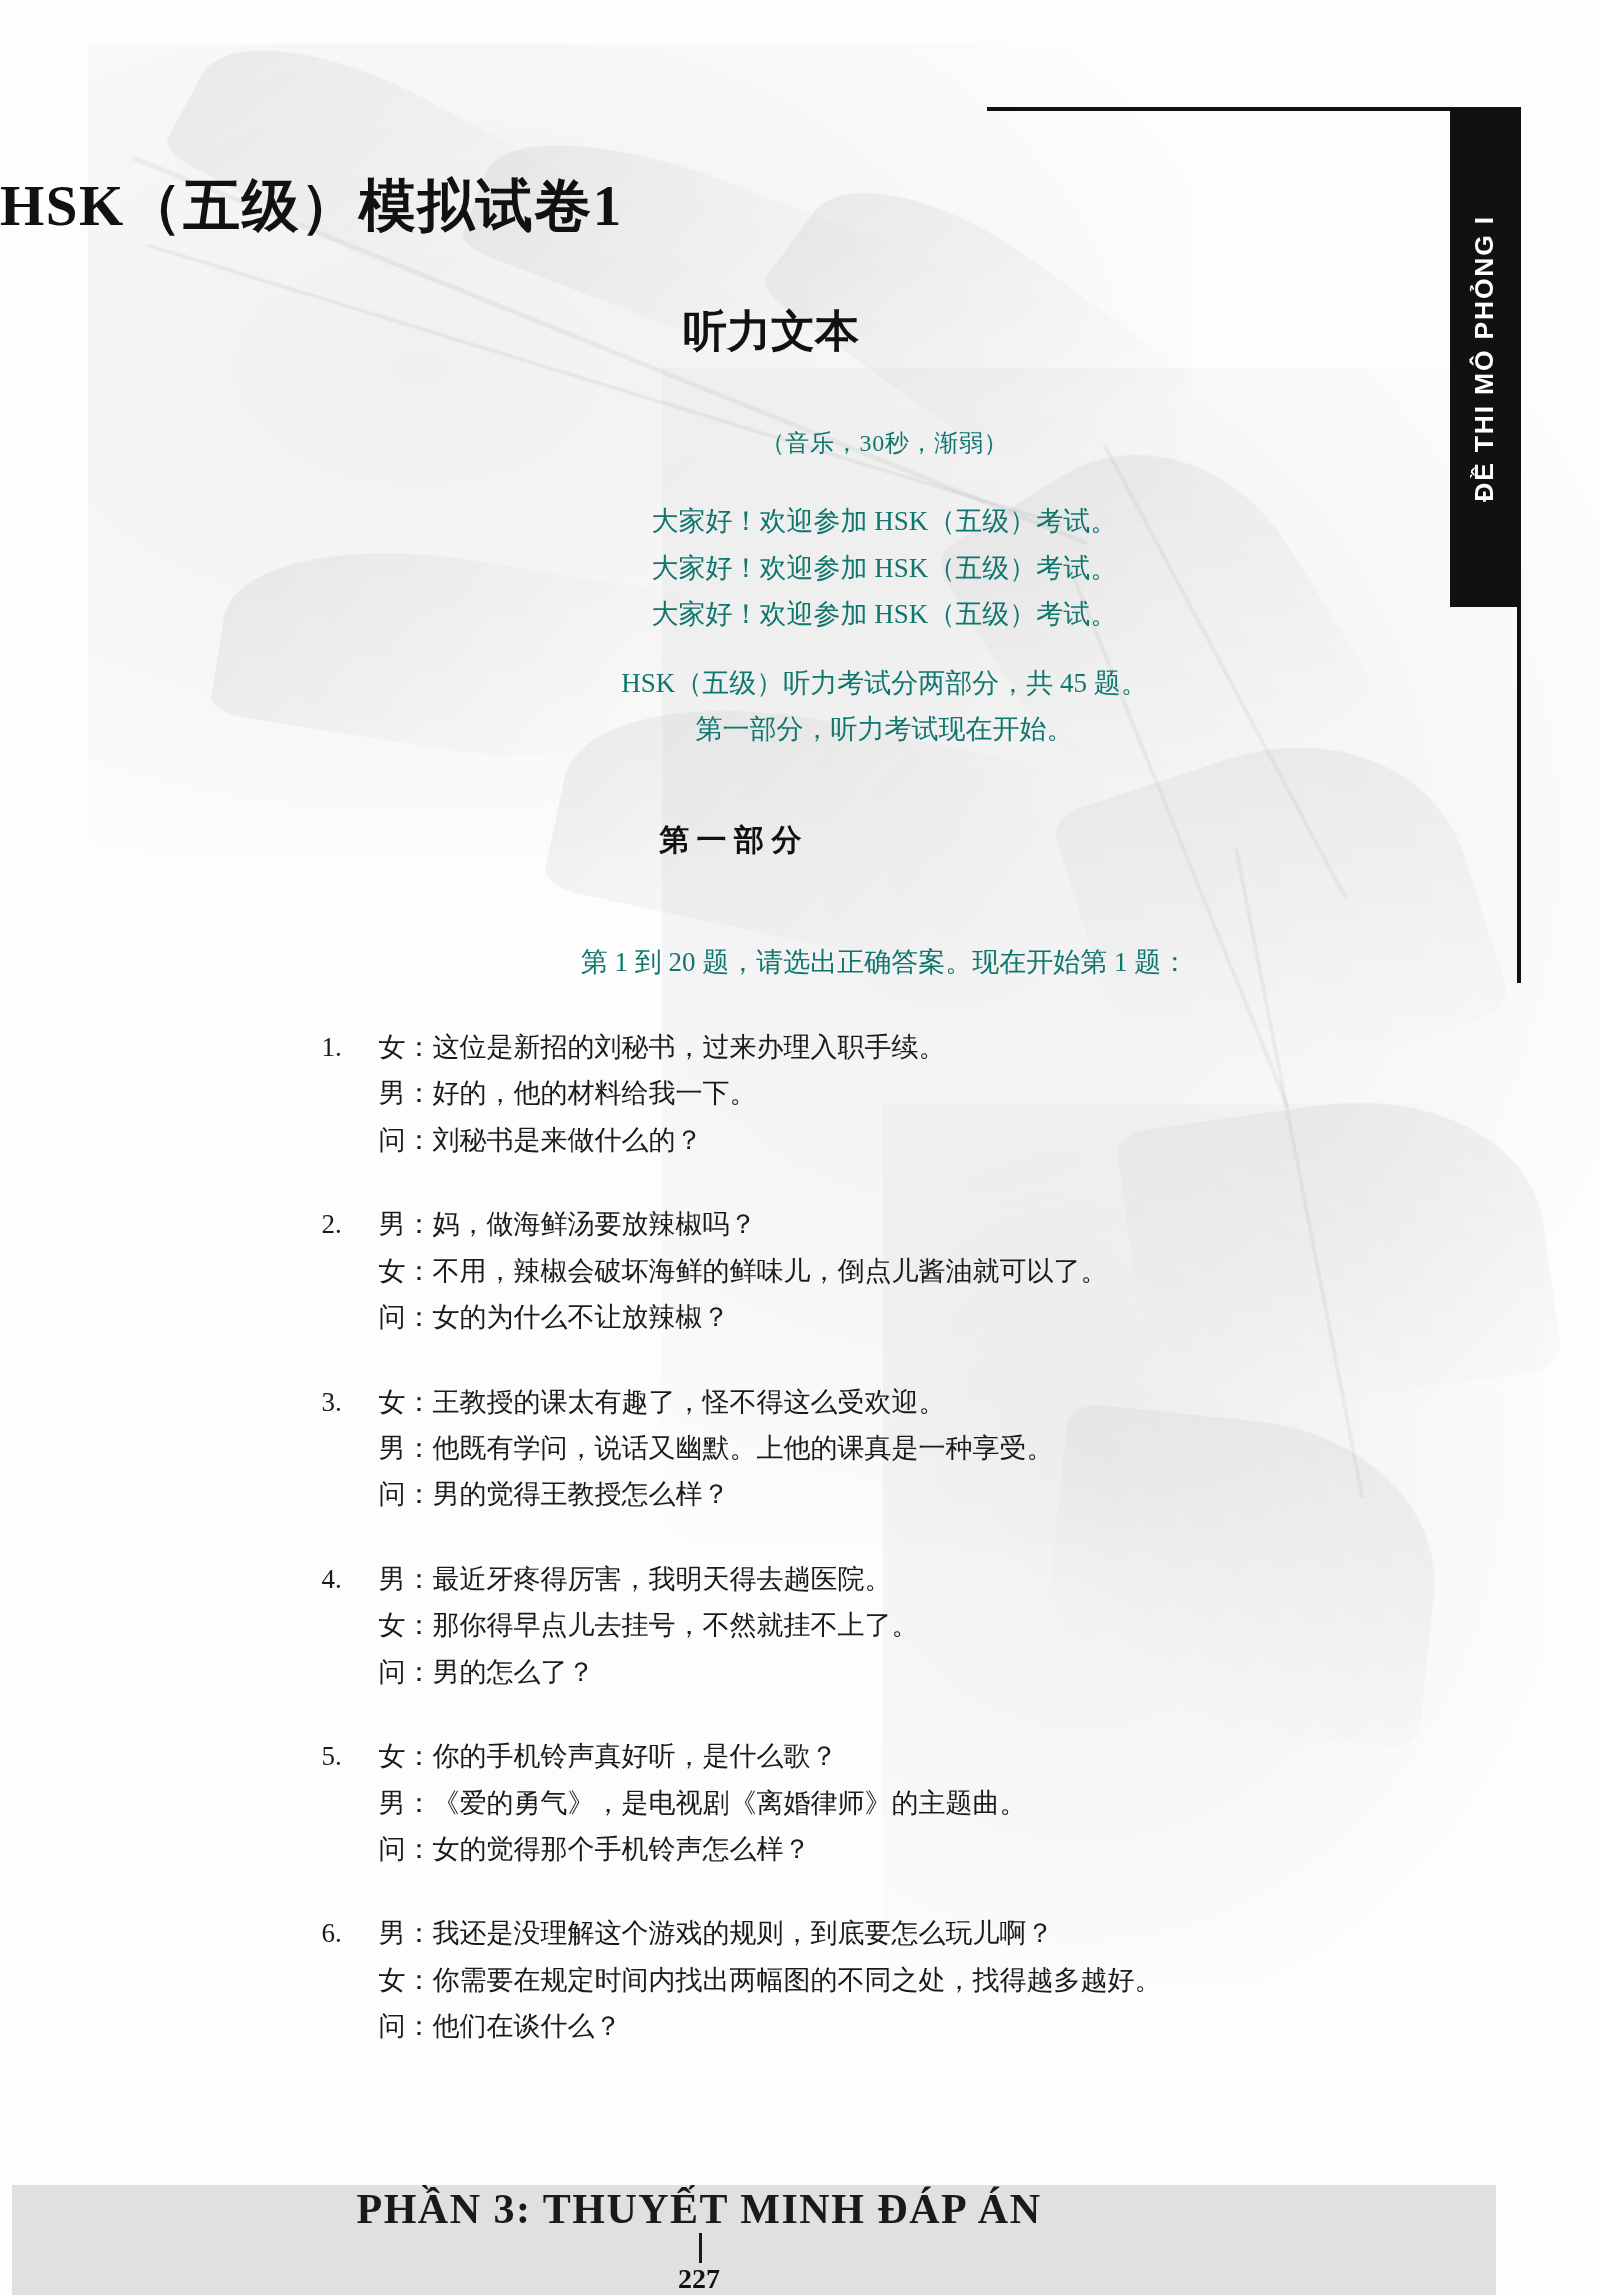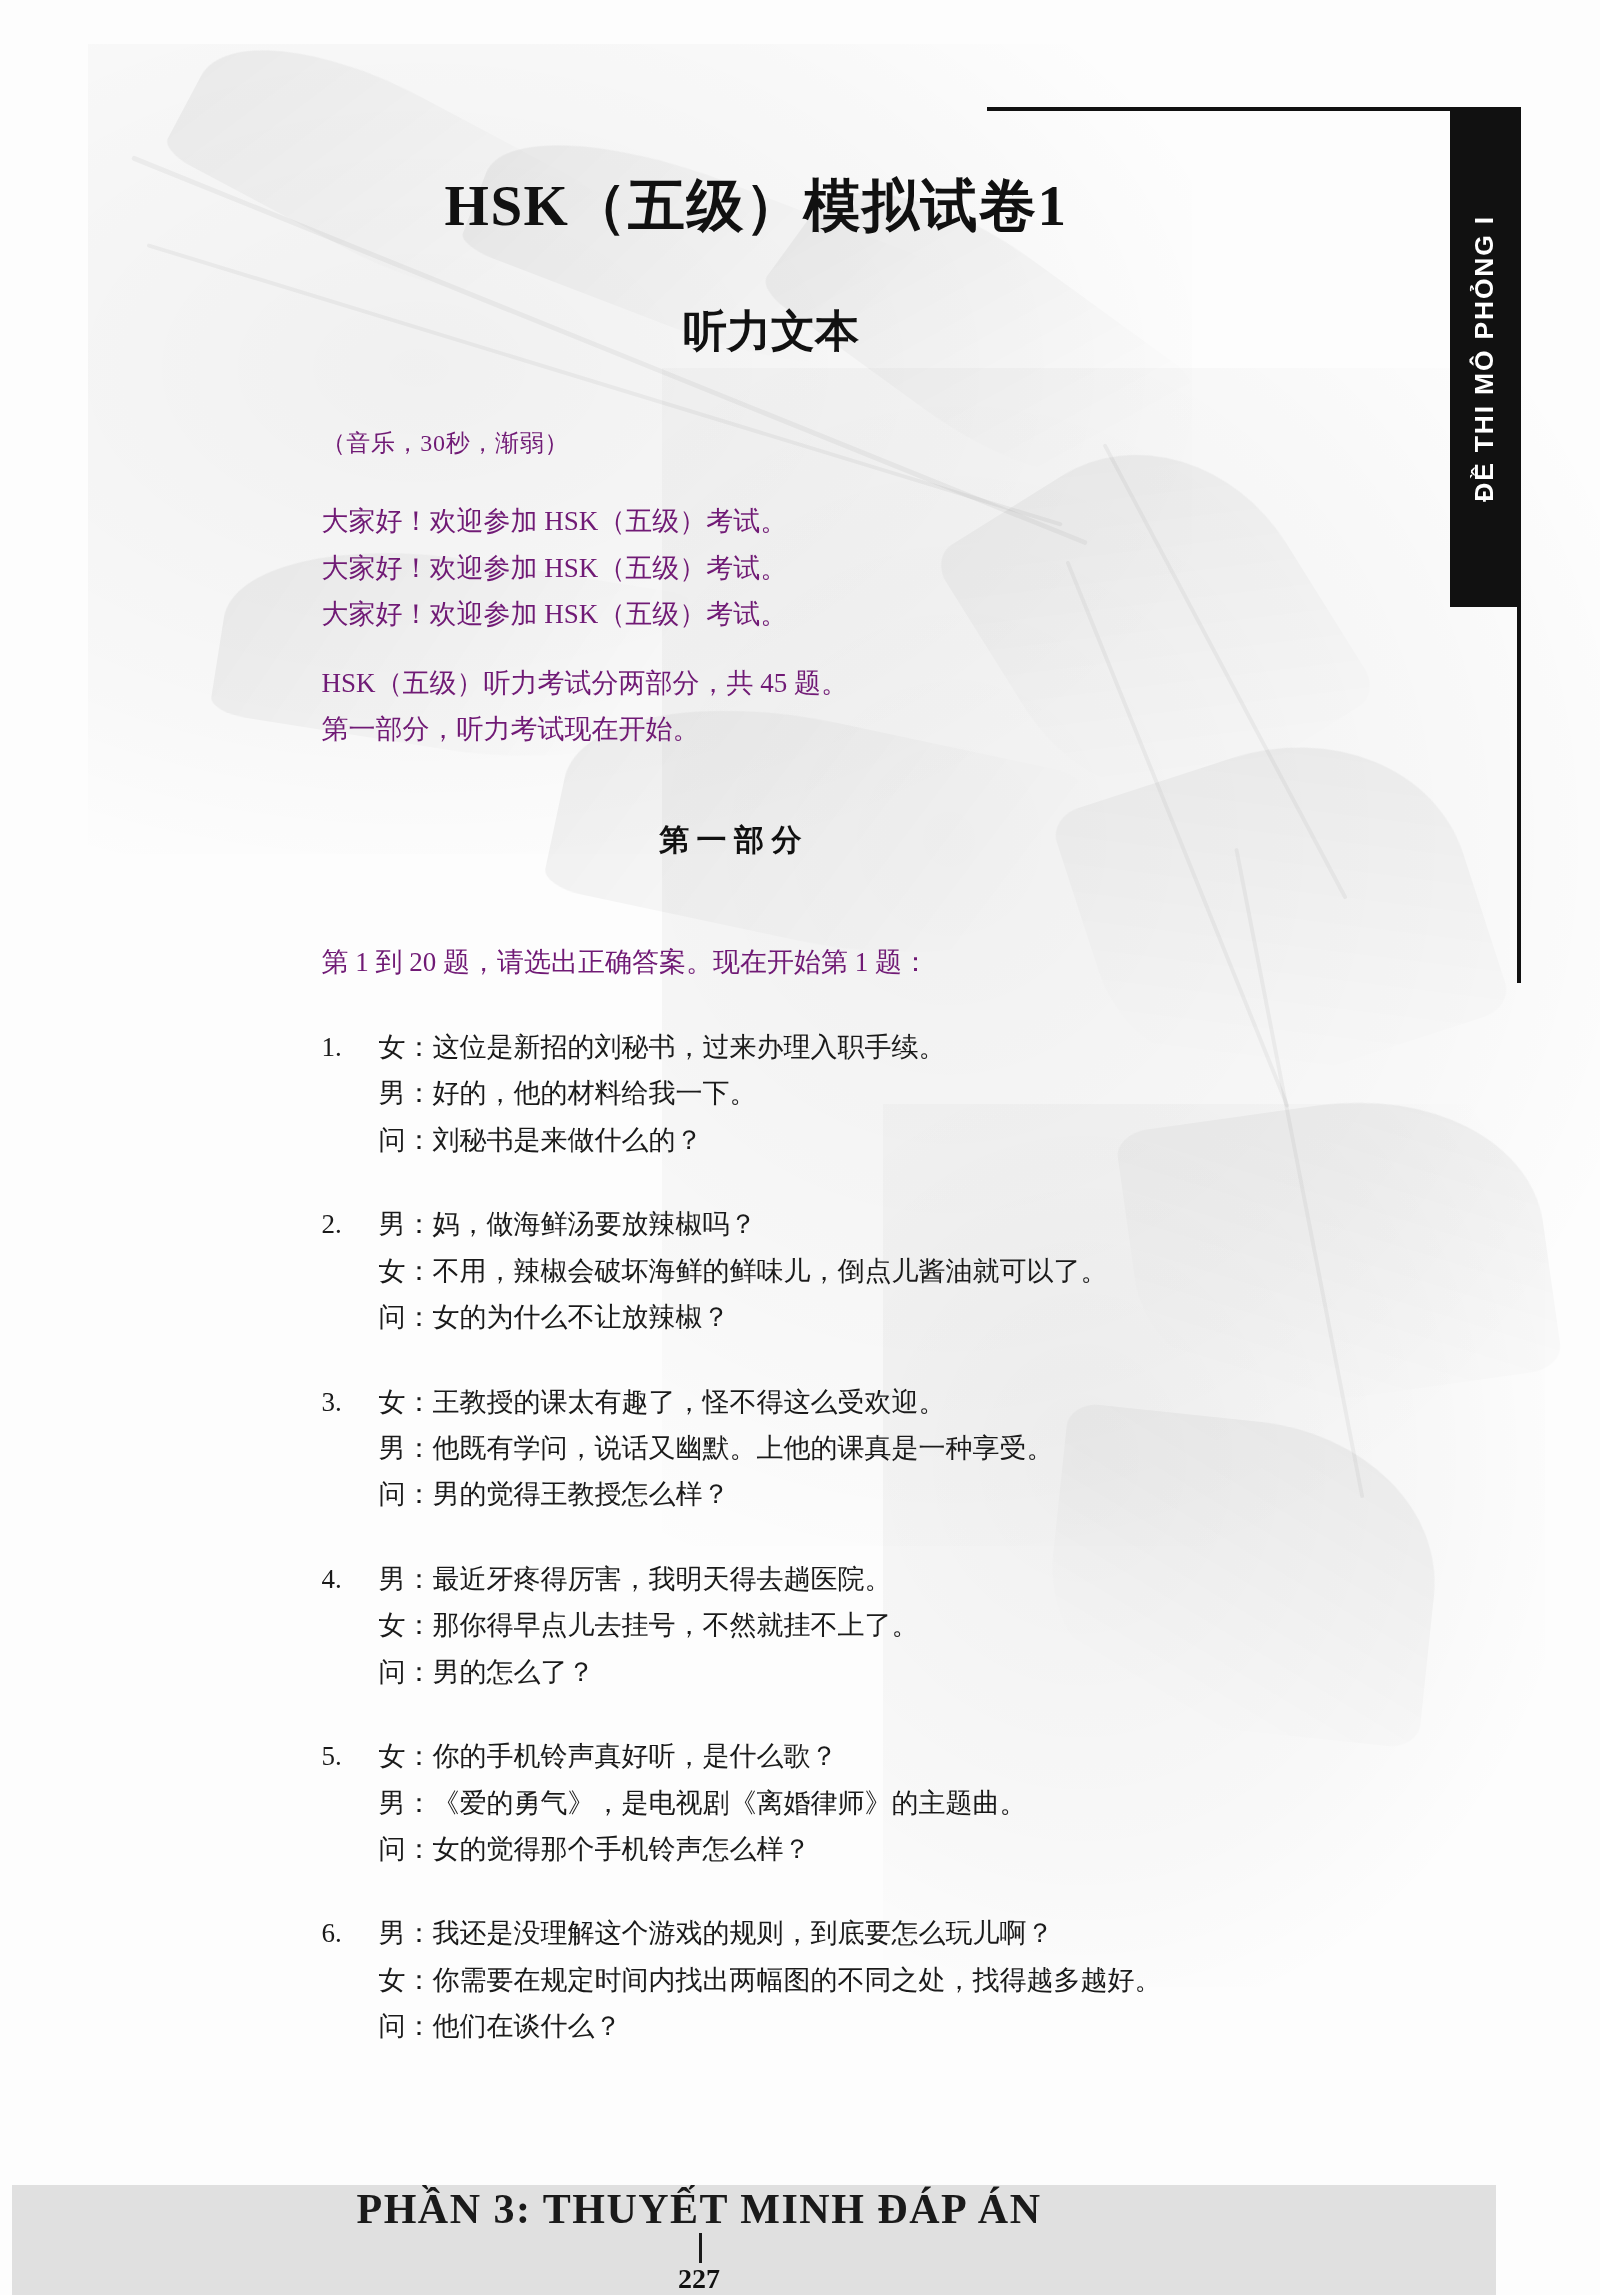--- a/index.html
+++ b/index.html
@@ -87,21 +87,21 @@
 
   
   .content {
     position: absolute;
     left: 0;
     top: 0;
     width: 1600px;
     z-index: 4;
   }
   .doc-title {
-    text-align: center;
+    text-align: left;
     font-size: 57px;
     font-weight: 700;
     letter-spacing: 1.5px;
     margin: 168px 0 0 0;
     padding-right: 88px;
     color: #111;
   }
   .doc-subtitle {
     text-align: center;
     font-size: 44px;
@@ -113,22 +113,23 @@
 
   .body-block {
     margin: 0 auto;
     width: 1295px;
     padding-left: 169px;
     box-sizing: border-box;
   }
   .para {
     font-size: 27px;
     line-height: 1.72;
-    color: #701a75;
+    color: #0f766e;
     margin: 0;
+    text-align: center;
   }
   .para.note {
     margin-top: 62px;
     font-size: 24px;
     letter-spacing: 0.7px;
   }
   .gap-lg { height: 34px; }
   .gap-md { height: 22px; }
 
   .section-head {

